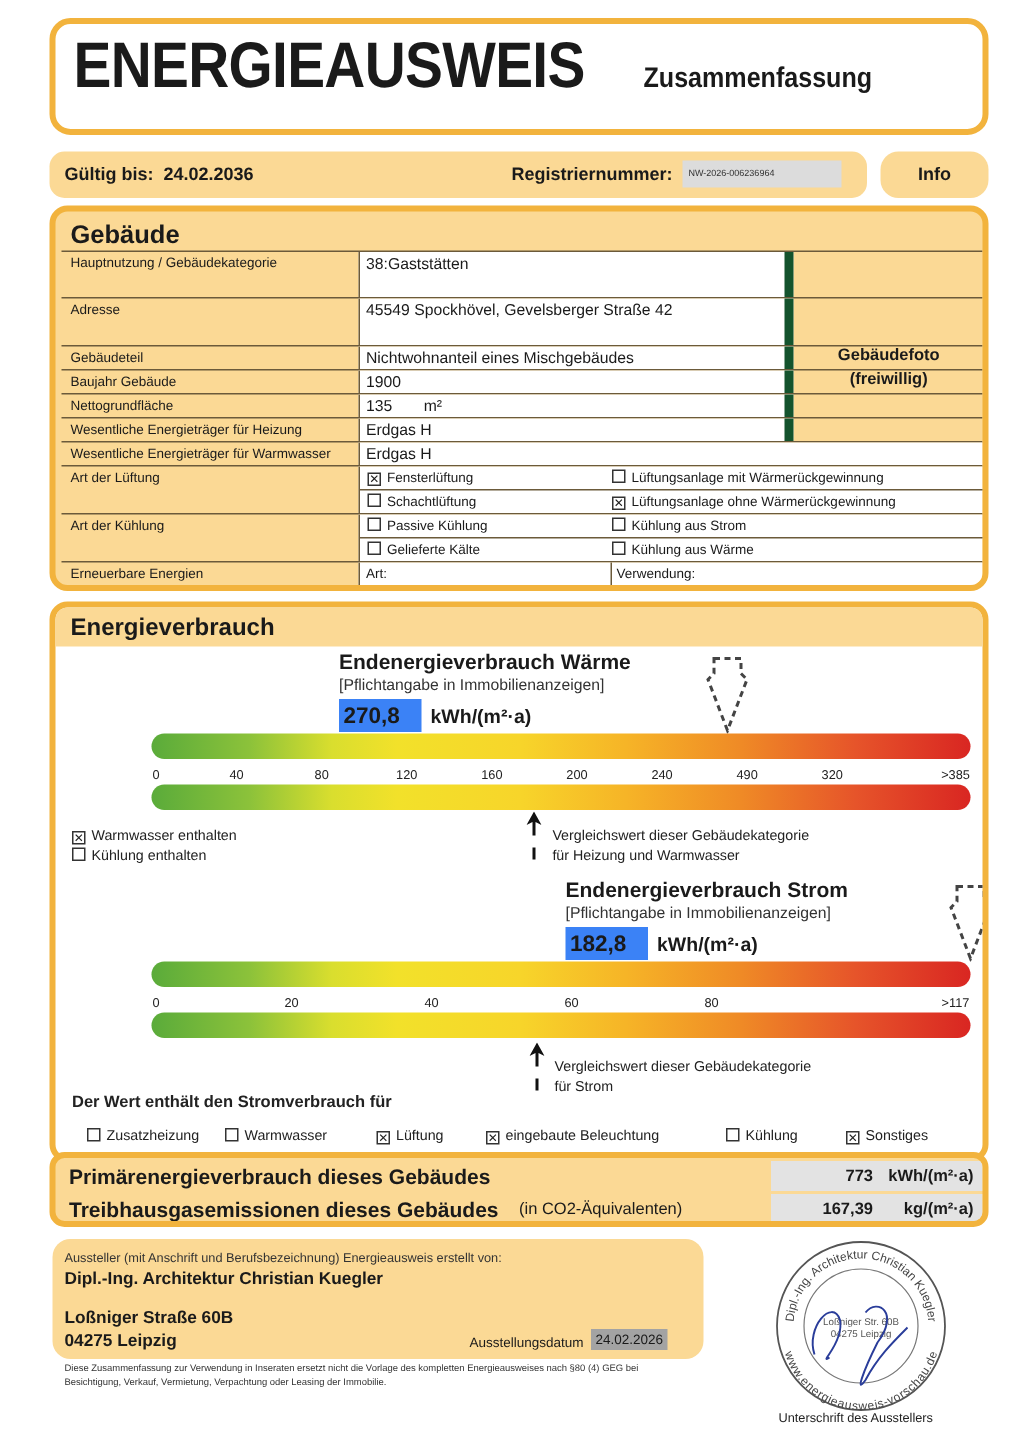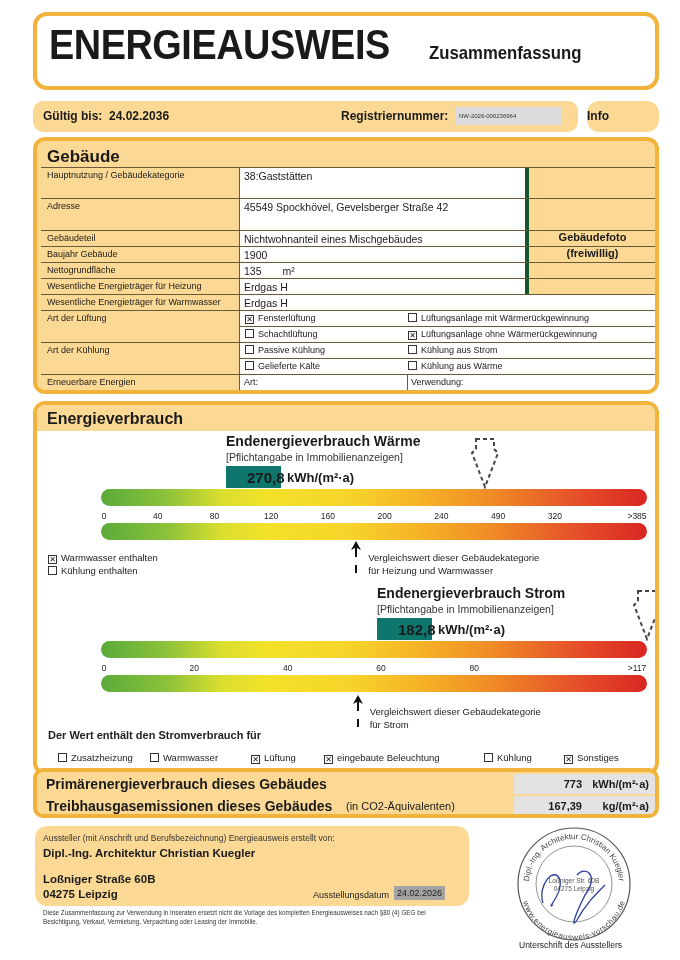--- a/index.html
+++ b/index.html
@@ -12,43 +12,43 @@
   #title-box { position: absolute; left: 33px; top: 12px; width: 626px; height: 78px; border-radius: 14px; background: #fff; }
   #title-main { position: absolute; left: 12px; top: 4px; font-size: 43px; font-weight: bold; letter-spacing: -0.5px; transform: scaleX(0.88); transform-origin: left top; white-space: nowrap; }
   #title-sub { position: absolute; left: 392px; top: 26px; font-size: 19px; font-weight: bold; transform: scaleX(0.88); transform-origin: left top; white-space: nowrap; }
 
   
   #valid-bar { position: absolute; left: 33px; top: 101px; width: 545px; height: 31px; border-radius: 10px; background: #fbd995; }
   #valid-label { position: absolute; left: 10px; top: 8px; font-size: 12px; font-weight: bold; }
   #valid-value { position: absolute; left: 76px; top: 8px; font-size: 12px; font-weight: bold; }
   #reg-label { position: absolute; left: 308px; top: 8px; font-size: 12px; font-weight: bold; }
   #reg-value { position: absolute; left: 422px; top: 6px; width: 106px; height: 18px; background: #dcdcdc; font-size: 6px; padding: 6px 4px; color: #333; }
-  #info-btn { position: absolute; left: 587px; top: 101px; width: 72px; height: 31px; border-radius: 12px; background: #fbd995; font-size: 12px; font-weight: bold; line-height: 31px; }
+  #info-btn { position: absolute; left: 587px; top: 101px; width: 72px; height: 31px; border-radius: 12px; background: #fbd995; font-size: 12px; font-weight: bold; text-align: center; line-height: 31px; }
 
   
   #building-box { position: absolute; left: 33px; top: 137px; width: 626px; height: 257px; border-radius: 12px; background: #fbd995; overflow: hidden; }
   #building-title { position: absolute; left: 10px; top: 6px; font-size: 17px; font-weight: bold; }
   #building-table { position: absolute; left: 4px; top: 26px; width: 614px; }
   .brow { position: absolute; left: 0; width: 614px; border-top: 1px solid #6b5a3a; }
   .blabel { position: absolute; left: 6px; top: 2px; font-size: 9px; color: #1a1a1a; }
   .bvalue { position: absolute; left: 198px; top: 0; bottom: 0; background: #fff; border-left: 1px solid #6b5a3a; padding: 2px 4px; font-size: 10.5px; }
-  .bvalue.short { width: 290px; border-right: 4px solid #14532d; }
+  .bvalue.short { width: 290px; border-right: 6px solid #14532d; }
   .bvalue.full { width: 416px; }
   #photo-cell { position: absolute; left: 489px; top: 0; width: 125px; height: 143px; text-align: center; padding-top: 62px; font-size: 11px; font-weight: bold; line-height: 16px; }
   .chk { display: inline-block; width: 9px; height: 9px; border: 1px solid #333; font-size: 8px; line-height: 7px; text-align: center; vertical-align: -1px; margin-right: 4px; background: #fff; }
   .opt { position: absolute; font-size: 9px; white-space: nowrap; }
   .innerline { position: absolute; left: 0; width: 416px; border-top: 1px solid #6b5a3a; }
 
   
   #energy-box { position: absolute; left: 33px; top: 401px; width: 626px; height: 374px; border-radius: 12px; background: #fff; overflow: hidden; }
   #energy-header { position: absolute; left: 0; top: 0; width: 618px; height: 26px; background: #fbd995; }
   #energy-title { position: absolute; left: 10px; top: 5px; font-size: 16px; font-weight: bold; }
   .scale-title { position: absolute; font-size: 14px; font-weight: bold; white-space: nowrap; }
   .scale-sub { position: absolute; font-size: 10.5px; color: #333; white-space: nowrap; }
-  .value-box { position: absolute; height: 22px; background: #0f766e; font-size: 15px; font-weight: bold; padding: 3px 21px; }
+  .value-box { position: absolute; height: 22px; background: #3b82f6; font-size: 15px; font-weight: bold; padding: 3px 3px; }
   .unit { position: absolute; font-size: 13px; font-weight: bold; white-space: nowrap; }
   .bar { position: absolute; left: 64px; width: 546px; height: 17px; border-radius: 9px;
          background: linear-gradient(to right, #5aab3a 0%, #8cc23a 12%, #d9de2e 22%, #f2e12a 30%, #f7d52a 45%, #f6b427 58%, #ef8a26 72%, #e6542a 86%, #d92622 100%); }
   .tick { position: absolute; font-size: 8.5px; color: #222; transform: translateX(-50%); white-space: nowrap; }
   .note { position: absolute; font-size: 9.5px; color: #222; white-space: nowrap; line-height: 13px; }
   .marker { position: absolute; }
   .cmp-arrow { position: absolute; width: 10px; }
 
   
   #summary-box { position: absolute; left: 33px; top: 768px; width: 626px; height: 50px; border-radius: 10px; background: #fbd995; overflow: hidden; }

